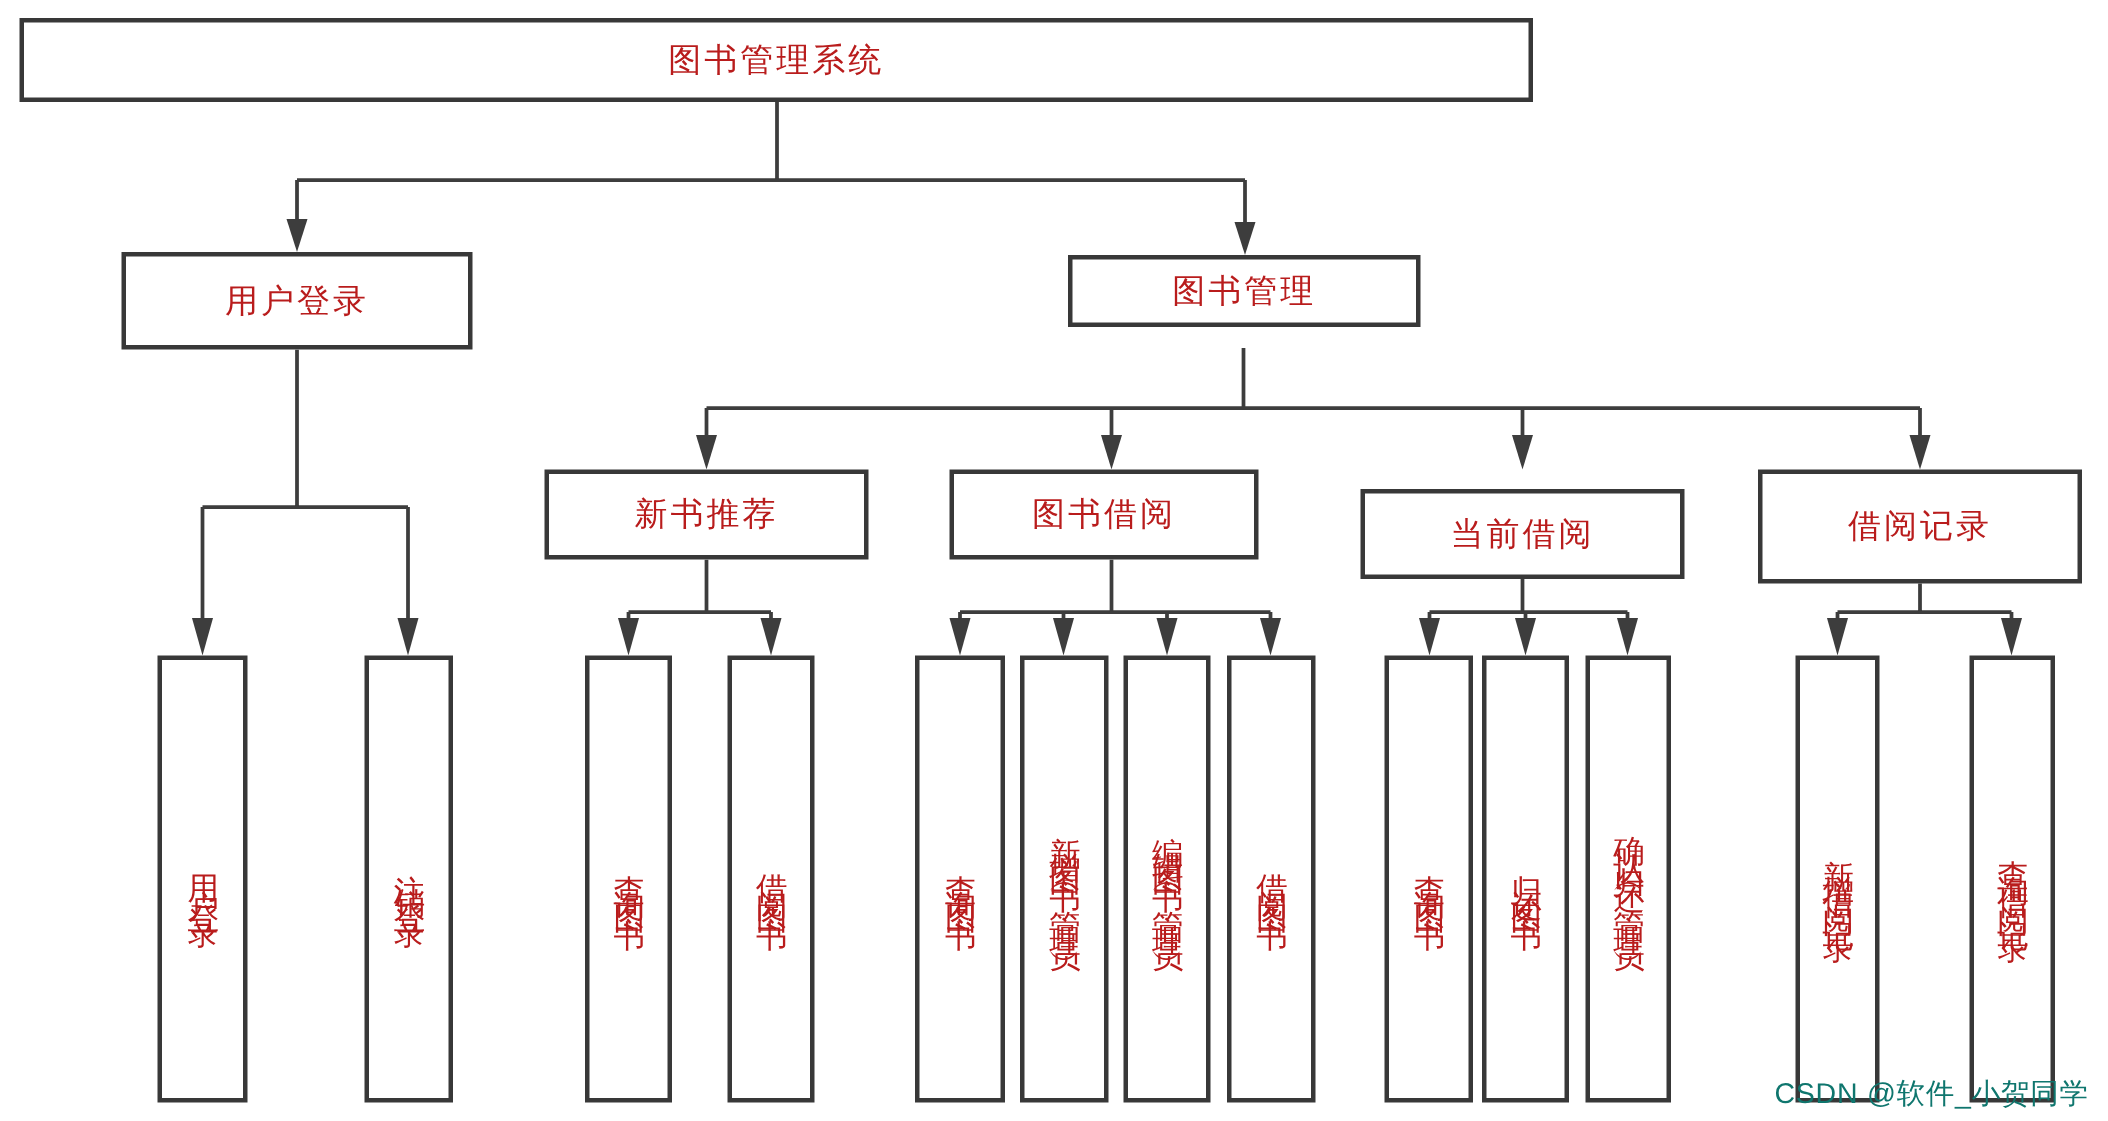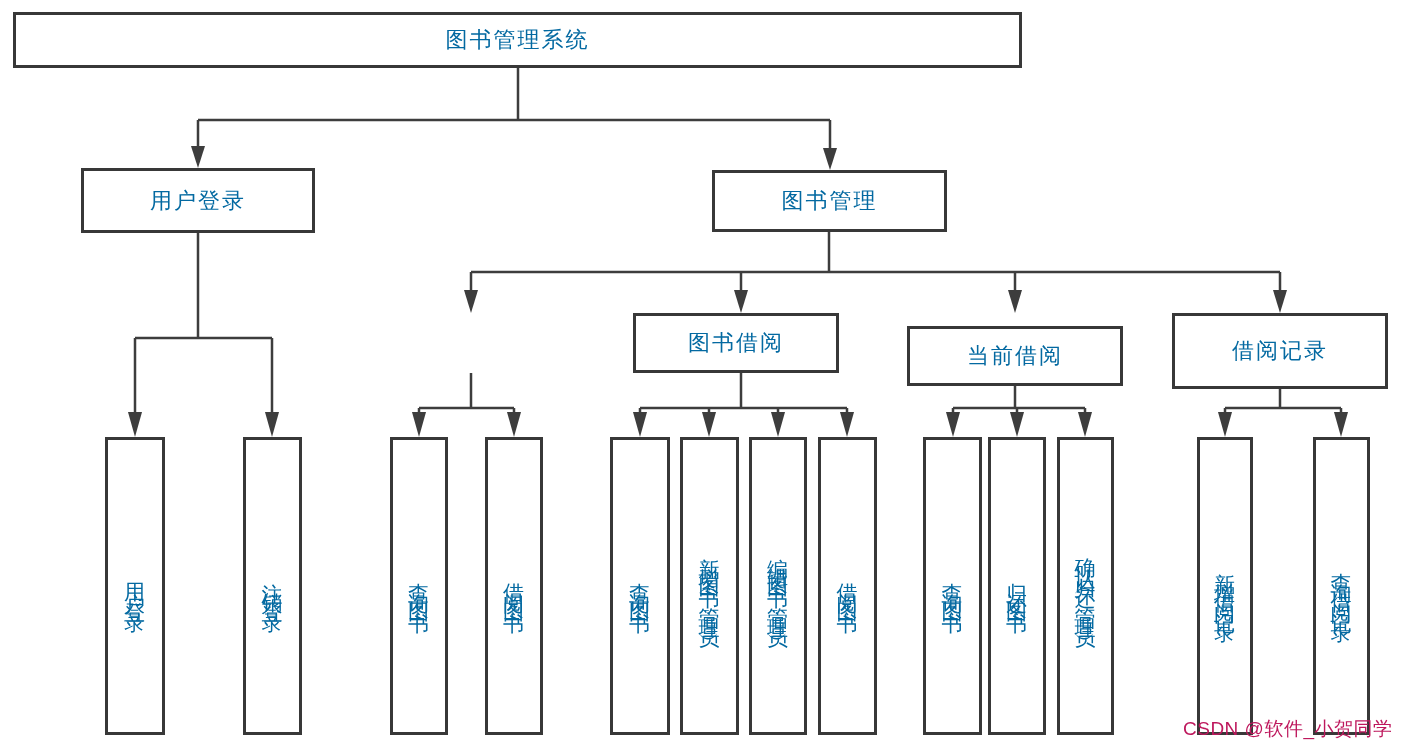--- a/index.html
+++ b/index.html
@@ -31,41 +31,41 @@
     stroke: none;
   }
   .node {
     position: absolute;
     box-sizing: border-box;
     background: #ffffff;
     border: 3px solid #383838;
     display: flex;
     align-items: center;
     justify-content: center;
-    color: #0369a1;
+    color: #b91c1c;
     z-index: 2;
   }
   .node .lbl-h {
     font-size: 22px;
     letter-spacing: 2px;
     white-space: nowrap;
   }
   .node .lbl-v {
     writing-mode: vertical-rl;
     font-size: 21px;
     letter-spacing: 10px;
     line-height: 1;
     white-space: nowrap;
   }
   .watermark {
     position: absolute;
     left: 1183px;
     top: 716px;
     font-size: 19px;
-    color: #be185d;
+    color: #0f766e;
     letter-spacing: 0.5px;
     white-space: nowrap;
     z-index: 3;
     text-align: right;
   }
 </style>
 </head>
 <body>
 
 <div class="canvas">
@@ -120,24 +120,27 @@
     </g>
   </svg>
 
   <div class="node" style="left:13px; top:12px; width:1009px; height:56px;">
     <span class="lbl-h">图书管理系统</span>
   </div>
 
   <div class="node" style="left:81px; top:168px; width:234px; height:65px;">
     <span class="lbl-h">用户登录</span>
   </div>
-  <div class="node" style="left:712px; top:170px; width:235px; height:62px;">
+  <div class="node" style="left:712px; top:170px; width:235px; height:48px;">
     <span class="lbl-h">图书管理</span>
   </div>
 
+  <div class="node" style="left:363px; top:313px; width:216px; height:60px;">
+    <span class="lbl-h">新书推荐</span>
+  </div>
   <div class="node" style="left:633px; top:313px; width:206px; height:60px;">
     <span class="lbl-h">图书借阅</span>
   </div>
   <div class="node" style="left:907px; top:313px; width:216px; height:60px;margin-top:13px;">
     <span class="lbl-h">当前借阅</span>
   </div>
   <div class="node" style="left:1172px; top:313px; width:216px; height:76px;">
     <span class="lbl-h">借阅记录</span>
   </div>
 

